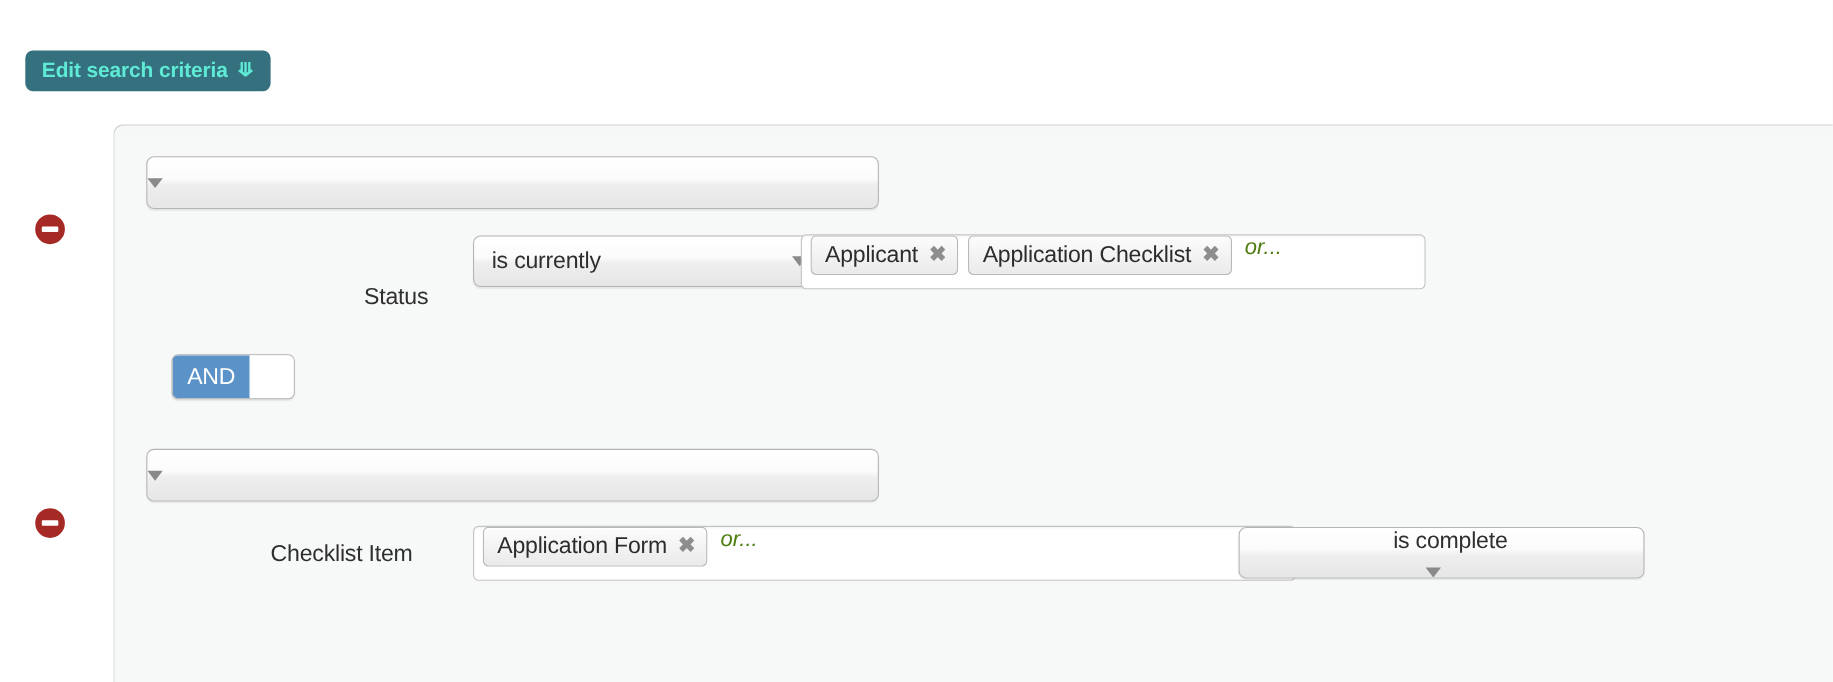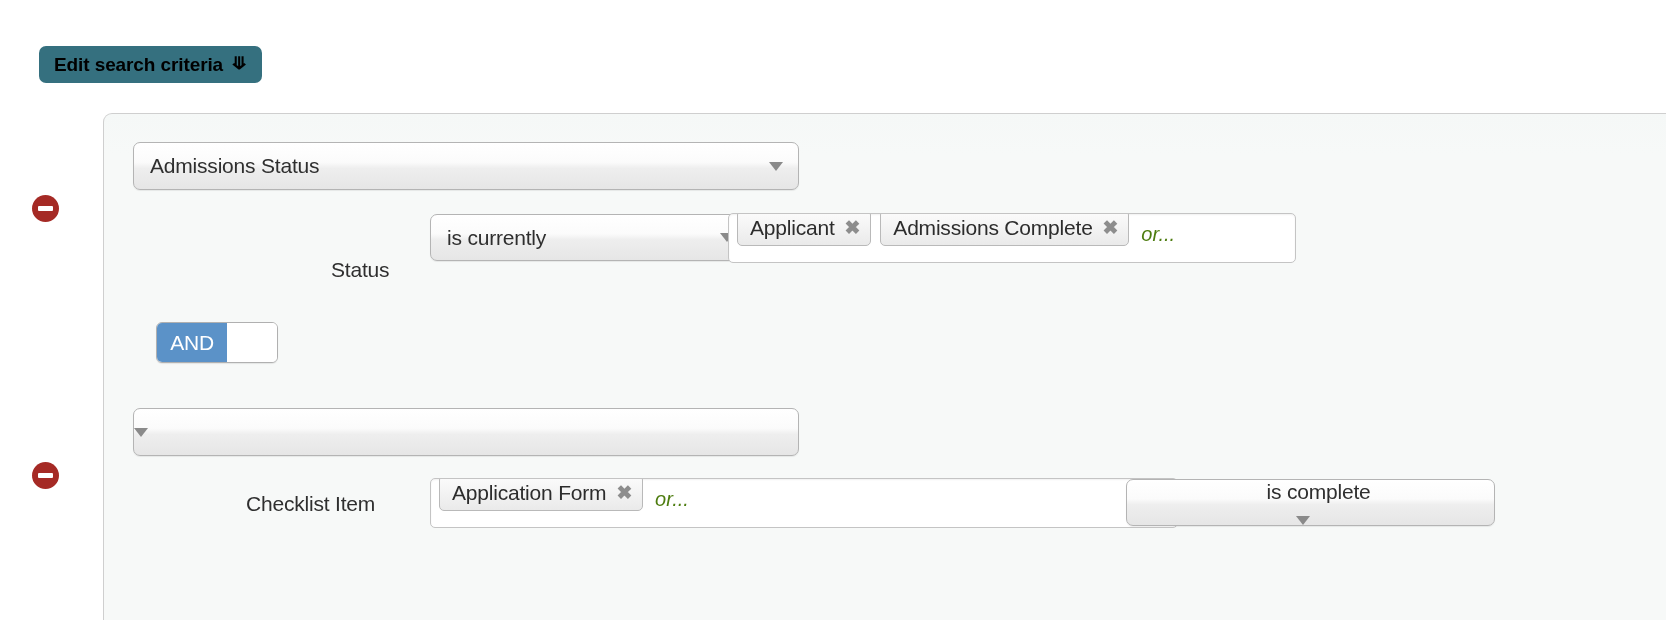--- a/index.html
+++ b/index.html
@@ -12,32 +12,32 @@
     background: #ffffff;
     font-family: "Liberation Sans", sans-serif;
     overflow: hidden;
     position: relative;
     -webkit-font-smoothing: antialiased;
   }
 
   
   .edit-criteria-btn {
     position: absolute;
-    left: 39px;
+    left: 23px;
     top: 46px;
     height: 37px;
     box-sizing: border-box;
     padding: 0 16px 0 15px;
     display: flex;
     align-items: center;
     gap: 9px;
     background: #35707f;
     border: none;
     border-radius: 7px;
-    color: #000000;
+    color: #5eead4;
     font-family: "Liberation Sans", sans-serif;
     font-size: 19px;
     font-weight: bold;
     letter-spacing: -0.1px;
     cursor: pointer;
     white-space: nowrap;
   }
   .edit-criteria-btn .caret-glyph {
     display: inline-block;
     font-size: 17px;
@@ -140,22 +140,22 @@
 
   
   .token-field {
     position: absolute;
     box-sizing: border-box;
     background: #ffffff;
     border: 1px solid #c4c4c4;
     border-radius: 5px;
     box-shadow: inset 0 1px 2px rgba(0,0,0,0.06);
     display: flex;
-    align-items: flex-end;
-    padding: 16px 8px;
+    align-items: flex-start;
+    padding: 0 8px;
     gap: 9px;
     overflow: hidden;
   }
   #tokens-status { left: 728px; top: 213px; width: 568px; height: 50px; }
   #tokens-checklist { left: 430px; top: 478px; width: 748px; height: 50px; }
 
   .token-chip {
     display: flex;
     align-items: center;
     gap: 10px;
@@ -186,21 +186,21 @@
     color: #4d7c0f;
     white-space: nowrap;
     padding-left: 3px;
   }
 
   
   .bool-toggle {
     position: absolute;
     left: 156px;
     top: 322px;
-    width: 122px;
+    width: 112px;
     height: 41px;
     box-sizing: border-box;
     display: flex;
     border: 1px solid #b0b0b0;
     border-radius: 6px;
     background: #ffffff;
     box-shadow: 0 1px 1px rgba(0,0,0,0.08);
     overflow: hidden;
     cursor: pointer;
     text-align: center;
@@ -231,38 +231,37 @@
   <span class="caret-glyph">⤋</span>
 </button>
 
 <div class="criteria-panel"></div>
 
 <button class="remove-btn" id="remove-row-1">
   <span class="bar"></span>
 </button>
 
 <div class="gloss-select" id="select-field-1">
-  <span class="sel-text">Admissions Status</span>
   <span class="sel-arrow"></span>
 </div>
 
 <div class="field-label" id="label-status">Status</div>
 
 <div class="gloss-select" id="select-operator-status">
   <span class="sel-text">is currently</span>
   <span class="sel-arrow"></span>
 </div>
 
 <div class="token-field" id="tokens-status">
   <span class="token-chip">
     <span>Applicant</span>
     <span class="chip-x">✖</span>
   </span>
   <span class="token-chip">
-    <span>Admissions Complete</span>
+    <span>Application Checklist</span>
     <span class="chip-x">✖</span>
   </span>
   <span class="token-placeholder">or...</span>
 </div>
 
 <div class="bool-toggle">
   <span class="seg seg-on">AND</span>
   <span class="seg seg-off"></span>
 </div>
 

